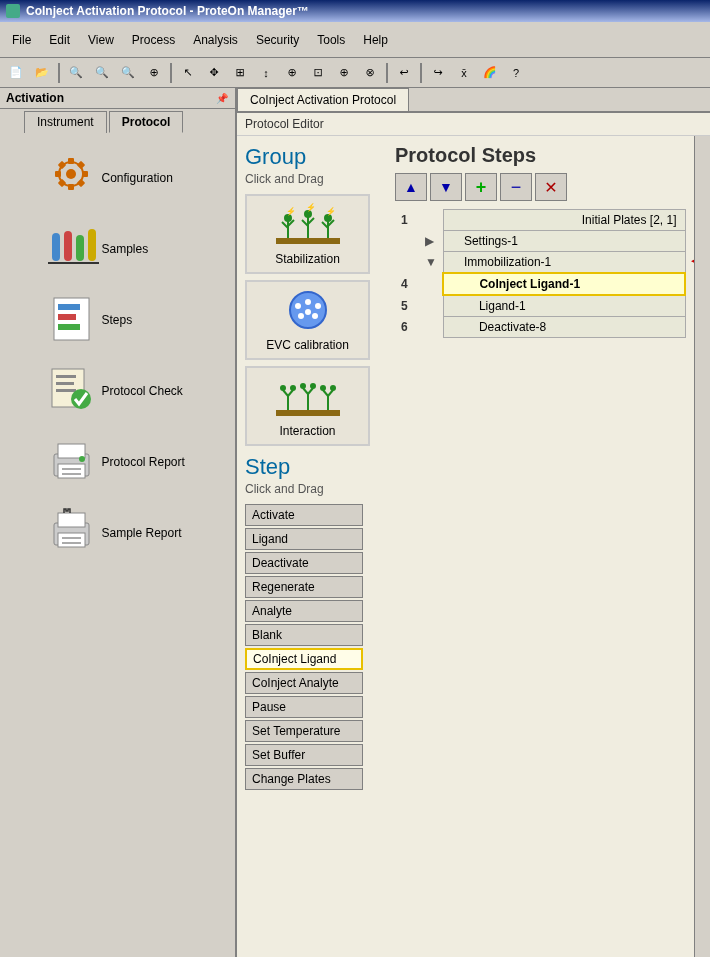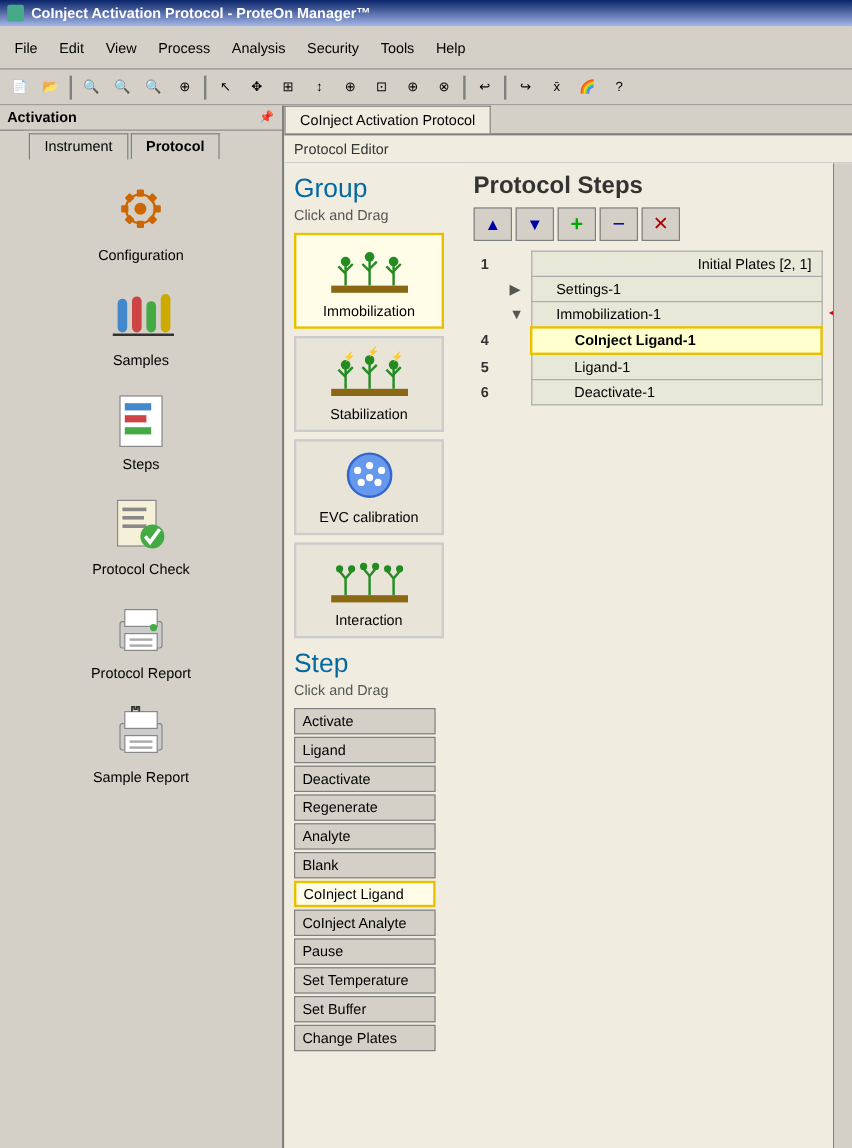--- a/index.html
+++ b/index.html
@@ -106,21 +106,20 @@
       display: flex;
       flex-direction: column;
       align-items: center;
       padding: 10px 0;
       gap: 8px;
       overflow-y: auto;
       flex: 1;
     }
     .nav-item {
       display: flex;
-      flex-direction: column;
       align-items: center;
       cursor: pointer;
       padding: 4px;
       width: 160px;
       text-align: center;
     }
     .nav-item-icon {
       width: 60px;
       height: 55px;
       display: flex;
@@ -464,42 +463,20 @@
     </div>
     <div class="protocol-label">Protocol Editor</div>
 
     <div class="protocol-body">
 
       <div class="left-col" style="position: relative;">
 
         <div class="section-title">Group</div>
         <div class="section-subtitle">Click and Drag</div>
 
-        <div class="group-card highlighted">
-          <svg width="80" height="46" viewBox="0 0 80 46">
-
-            <rect x="8" y="36" width="64" height="6" fill="#8B6914"></rect>
-
-            <line x1="20" y1="36" x2="20" y2="18" stroke="#228B22" stroke-width="2"></line>
-            <line x1="20" y1="26" x2="14" y2="20" stroke="#228B22" stroke-width="2"></line>
-            <line x1="20" y1="24" x2="26" y2="18" stroke="#228B22" stroke-width="2"></line>
-            <circle cx="20" cy="16" r="4" fill="#228B22"></circle>
-
-            <line x1="40" y1="36" x2="40" y2="14" stroke="#228B22" stroke-width="2"></line>
-            <line x1="40" y1="24" x2="34" y2="18" stroke="#228B22" stroke-width="2"></line>
-            <line x1="40" y1="22" x2="46" y2="16" stroke="#228B22" stroke-width="2"></line>
-            <circle cx="40" cy="12" r="4" fill="#228B22"></circle>
-
-            <line x1="60" y1="36" x2="60" y2="18" stroke="#228B22" stroke-width="2"></line>
-            <line x1="60" y1="26" x2="54" y2="20" stroke="#228B22" stroke-width="2"></line>
-            <line x1="60" y1="24" x2="66" y2="18" stroke="#228B22" stroke-width="2"></line>
-            <circle cx="60" cy="16" r="4" fill="#228B22"></circle>
-          </svg>
-          <span class="group-card-label">Immobilization</span>
-        </div>
 
         <div class="group-card">
           <svg width="80" height="46" viewBox="0 0 80 46">
             <rect x="8" y="36" width="64" height="6" fill="#8B6914"></rect>
 
             <line x1="20" y1="36" x2="20" y2="18" stroke="#228B22" stroke-width="2"></line>
             <line x1="20" y1="26" x2="14" y2="20" stroke="#228B22" stroke-width="2"></line>
             <line x1="20" y1="24" x2="26" y2="18" stroke="#228B22" stroke-width="2"></line>
             <circle cx="20" cy="16" r="4" fill="#228B22"></circle>
             <text x="18" y="12" font-size="8" fill="#cc0000">⚡</text>
@@ -616,21 +593,21 @@
 
             <tr>
               <td class="row-num">5</td>
               <td class="row-expand"></td>
               <td style="background: #e8e8d8; border: 1px solid #aaa; padding: 3px 8px; padding-left: 35px;">Ligand-1</td>
             </tr>
 
             <tr>
               <td class="row-num">6</td>
               <td class="row-expand"></td>
-              <td style="background: #e8e8d8; border: 1px solid #aaa; padding: 3px 8px; padding-left: 35px;">Deactivate-1</td>
+              <td style="background: #e8e8d8; border: 1px solid #aaa; padding: 3px 8px; padding-left: 35px;">Deactivate-8</td>
             </tr>
           </tbody>
         </table>
       </div>
 
       <div class="right-scrollbar"></div>
     </div>
   </div>
 
 </div>

